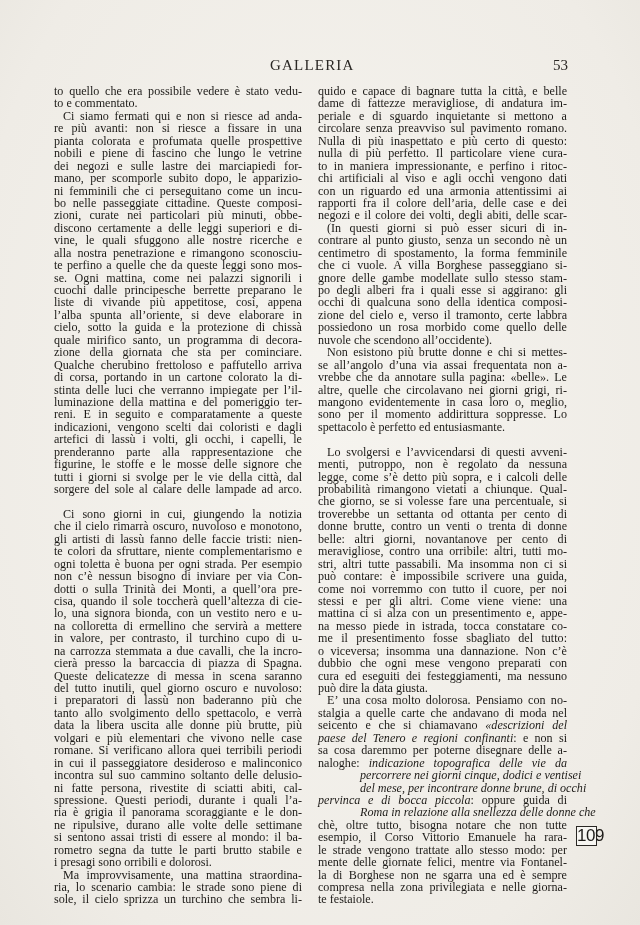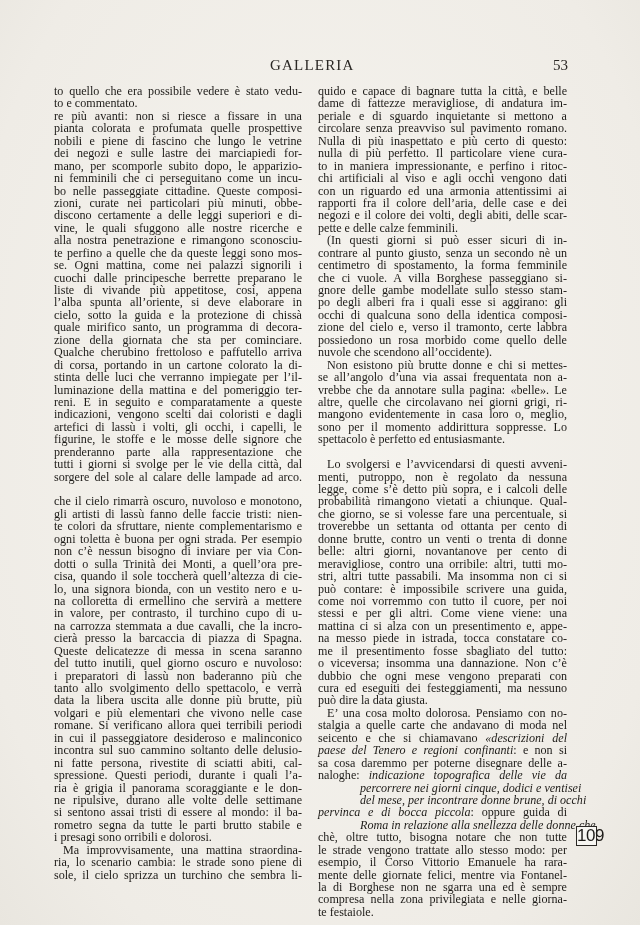--- a/index.html
+++ b/index.html
@@ -50,20 +50,21 @@
 <body>
 
 <div class="page">
 
   <div class="running-head">GALLERIA</div>
   <div class="folio">53</div>
 
   <div class="column col-left" id="col-left">
       <span class="line">to quello che era possibile vedere è stato vedu-</span>
       <span class="line last">to e commentato.</span>
+      <span class="line indent">Ci siamo fermati qui e non si riesce ad anda-</span>
       <span class="line">re più avanti: non si riesce a fissare in una</span>
       <span class="line">pianta colorata e profumata quelle prospettive</span>
       <span class="line">nobili e piene di fascino che lungo le vetrine</span>
       <span class="line">dei negozi e sulle lastre dei marciapiedi for-</span>
       <span class="line">mano, per scomporle subito dopo, le apparizio-</span>
       <span class="line">ni femminili che ci perseguitano come un incu-</span>
       <span class="line">bo nelle passeggiate cittadine. Queste composi-</span>
       <span class="line">zioni, curate nei particolari più minuti, obbe-</span>
       <span class="line">discono certamente a delle leggi superiori e di-</span>
       <span class="line">vine, le quali sfuggono alle nostre ricerche e</span>
@@ -76,25 +77,26 @@
       <span class="line">cielo, sotto la guida e la protezione di chissà</span>
       <span class="line">quale mirifico santo, un programma di decora-</span>
       <span class="line">zione della giornata che sta per cominciare.</span>
       <span class="line">Qualche cherubino frettoloso e paffutello arriva</span>
       <span class="line">di corsa, portando in un cartone colorato la di-</span>
       <span class="line">stinta delle luci che verranno impiegate per l’il-</span>
       <span class="line">luminazione della mattina e del pomeriggio ter-</span>
       <span class="line">reni. E in seguito e comparatamente a queste</span>
       <span class="line">indicazioni, vengono scelti dai coloristi e dagli</span>
       <span class="line">artefici di lassù i volti, gli occhi, i capelli, le</span>
+      <span class="line">prenderanno parte alla rappresentazione che</span>
       <span class="line">figurine, le stoffe e le mosse delle signore che</span>
-      <span class="line">prenderanno parte alla rappresentazione che</span>
       <span class="line">tutti i giorni si svolge per le vie della città, dal</span>
       <span class="line">sorgere del sole al calare delle lampade ad arco.</span>
       <span class="gap"></span>
+      <span class="line indent">Ci sono giorni in cui, giungendo la notizia</span>
       <span class="line">che il cielo rimarrà oscuro, nuvoloso e monotono,</span>
       <span class="line">gli artisti di lassù fanno delle faccie tristi: nien-</span>
       <span class="line">te colori da sfruttare, niente complementarismo e</span>
       <span class="line">ogni toletta è buona per ogni strada. Per esempio</span>
       <span class="line">non c’è nessun bisogno di inviare per via Con-</span>
       <span class="line">dotti o sulla Trinità dei Monti, a quell’ora pre-</span>
       <span class="line">cisa, quando il sole toccherà quell’altezza di cie-</span>
       <span class="line">lo, una signora bionda, con un vestito nero e u-</span>
       <span class="line">na colloretta di ermellino che servirà a mettere</span>
       <span class="line">in valore, per contrasto, il turchino cupo di u-</span>
@@ -125,21 +127,20 @@
       <span class="line">dame di fattezze meravigliose, di andatura im-</span>
       <span class="line">periale e di sguardo inquietante si mettono a</span>
       <span class="line">circolare senza preavviso sul pavimento romano.</span>
       <span class="line">Nulla di più inaspettato e più certo di questo:</span>
       <span class="line">nulla di più perfetto. Il particolare viene cura-</span>
       <span class="line">to in maniera impressionante, e perfino i ritoc-</span>
       <span class="line">chi artificiali al viso e agli occhi vengono dati</span>
       <span class="line">con un riguardo ed una armonia attentissimi ai</span>
       <span class="line">rapporti fra il colore dell’aria, delle case e dei</span>
       <span class="line">negozi e il colore dei volti, degli abiti, delle scar-</span>
-      <span class="line last">pette e delle calze femminili.</span>
       <span class="line indent">(In questi giorni si può esser sicuri di in-</span>
       <span class="line">contrare al punto giusto, senza un secondo nè un</span>
       <span class="line">centimetro di spostamento, la forma femminile</span>
       <span class="line">che ci vuole. A villa Borghese passeggiano si-</span>
       <span class="line">gnore delle gambe modellate sullo stesso stam-</span>
       <span class="line">po degli alberi fra i quali esse si aggirano: gli</span>
       <span class="line">occhi di qualcuna sono della identica composi-</span>
       <span class="line">zione del cielo e, verso il tramonto, certe labbra</span>
       <span class="line">possiedono un rosa morbido come quello delle</span>
       <span class="line last">nuvole che scendono all’occidente).</span>
@@ -175,22 +176,22 @@
       <span class="line">stalgia a quelle carte che andavano di moda nel</span>
       <span class="line"><span>seicento e che si chiamavano </span><span style="font-style: italic;">«descrizioni del</span></span>
       <span class="line"><span style="font-style: italic;">paese del Tenero e regioni confinanti</span><span>: e non si</span></span>
       <span class="line">sa cosa daremmo per poterne disegnare delle a-</span>
       <span class="line"><span>naloghe: </span><span style="font-style: italic;">indicazione topografica delle vie da</span></span>
       <span class="line italic">percorrere nei giorni cinque, dodici e ventisei</span>
       <span class="line italic">del mese, per incontrare donne brune, di occhi</span>
       <span class="line"><span style="font-style: italic;">pervinca e di bocca piccola</span><span>: oppure </span><span style="">guida di</span></span>
       <span class="line italic">Roma in relazione alla snellezza delle donne che</span>
       <span class="line">chè, oltre tutto, bisogna notare che non tutte</span>
+      <span class="line">esempio, il Corso Vittorio Emanuele ha rara-</span>
       <span class="line">le strade vengono trattate allo stesso modo: per</span>
-      <span class="line">esempio, il Corso Vittorio Emanuele ha rara-</span>
       <span class="line">mente delle giornate felici, mentre via Fontanel-</span>
       <span class="line">la di Borghese non ne sgarra una ed è sempre</span>
       <span class="line">compresa nella zona privilegiata e nelle giorna-</span>
       <span class="line last">te festaiole.</span>
     </div>
 
   <div class="page-marker">109</div>
 
 </div>
 

